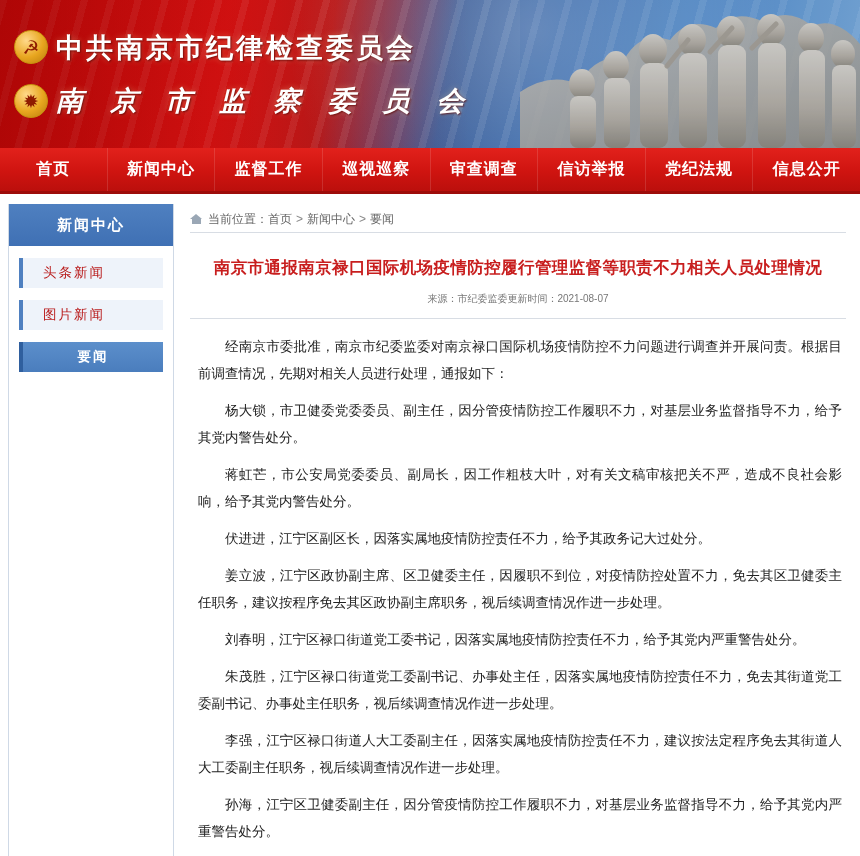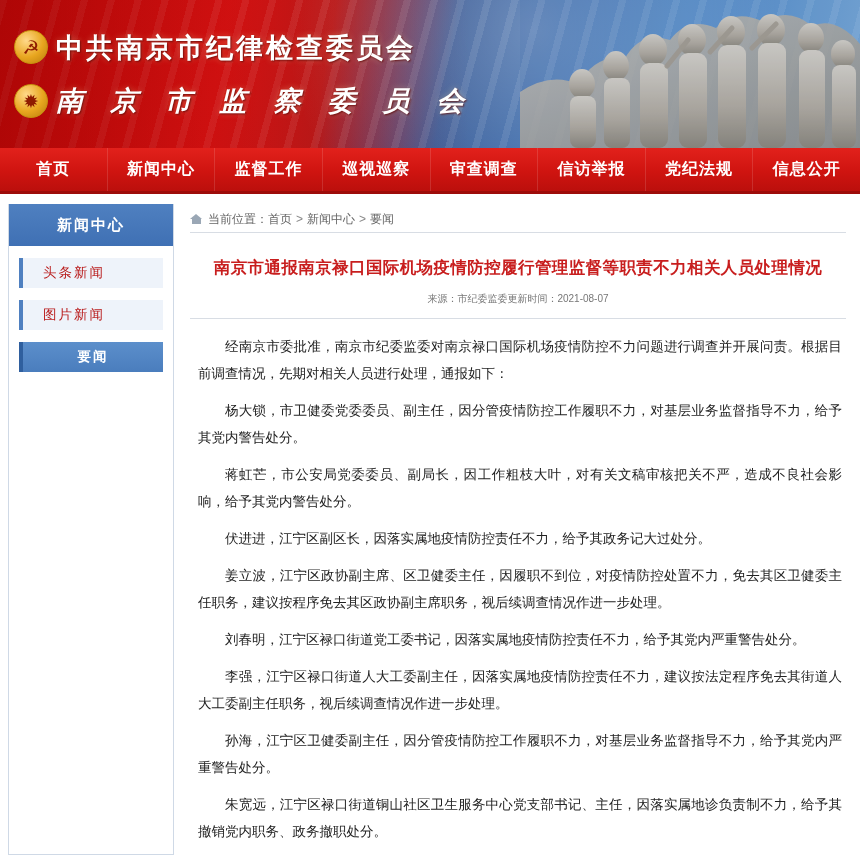--- a/index.html
+++ b/index.html
@@ -315,20 +315,21 @@
       </div>
       <div class="meta-sep"></div>
 
       <div class="article-body">
         <p>经南京市委批准，南京市纪委监委对南京禄口国际机场疫情防控不力问题进行调查并开展问责。根据目前调查情况，先期对相关人员进行处理，通报如下：</p>
         <p>杨大锁，市卫健委党委委员、副主任，因分管疫情防控工作履职不力，对基层业务监督指导不力，给予其党内警告处分。</p>
         <p>蒋虹芒，市公安局党委委员、副局长，因工作粗枝大叶，对有关文稿审核把关不严，造成不良社会影响，给予其党内警告处分。</p>
         <p>伏进进，江宁区副区长，因落实属地疫情防控责任不力，给予其政务记大过处分。</p>
         <p>姜立波，江宁区政协副主席、区卫健委主任，因履职不到位，对疫情防控处置不力，免去其区卫健委主任职务，建议按程序免去其区政协副主席职务，视后续调查情况作进一步处理。</p>
         <p>刘春明，江宁区禄口街道党工委书记，因落实属地疫情防控责任不力，给予其党内严重警告处分。</p>
+        <p>朱茂胜，江宁区禄口街道党工委副书记、办事处主任，因落实属地疫情防控责任不力，免去其街道党工委副书记、办事处主任职务，视后续调查情况作进一步处理。</p>
         <p>李强，江宁区禄口街道人大工委副主任，因落实属地疫情防控责任不力，建议按法定程序免去其街道人大工委副主任职务，视后续调查情况作进一步处理。</p>
         <p>孙海，江宁区卫健委副主任，因分管疫情防控工作履职不力，对基层业务监督指导不力，给予其党内严重警告处分。</p>
         <p>朱宽远，江宁区禄口街道铜山社区卫生服务中心党支部书记、主任，因落实属地诊负责制不力，给予其撤销党内职务、政务撤职处分。</p>
 
       </div>
 
     </div>
   </div>
 </div>
 

